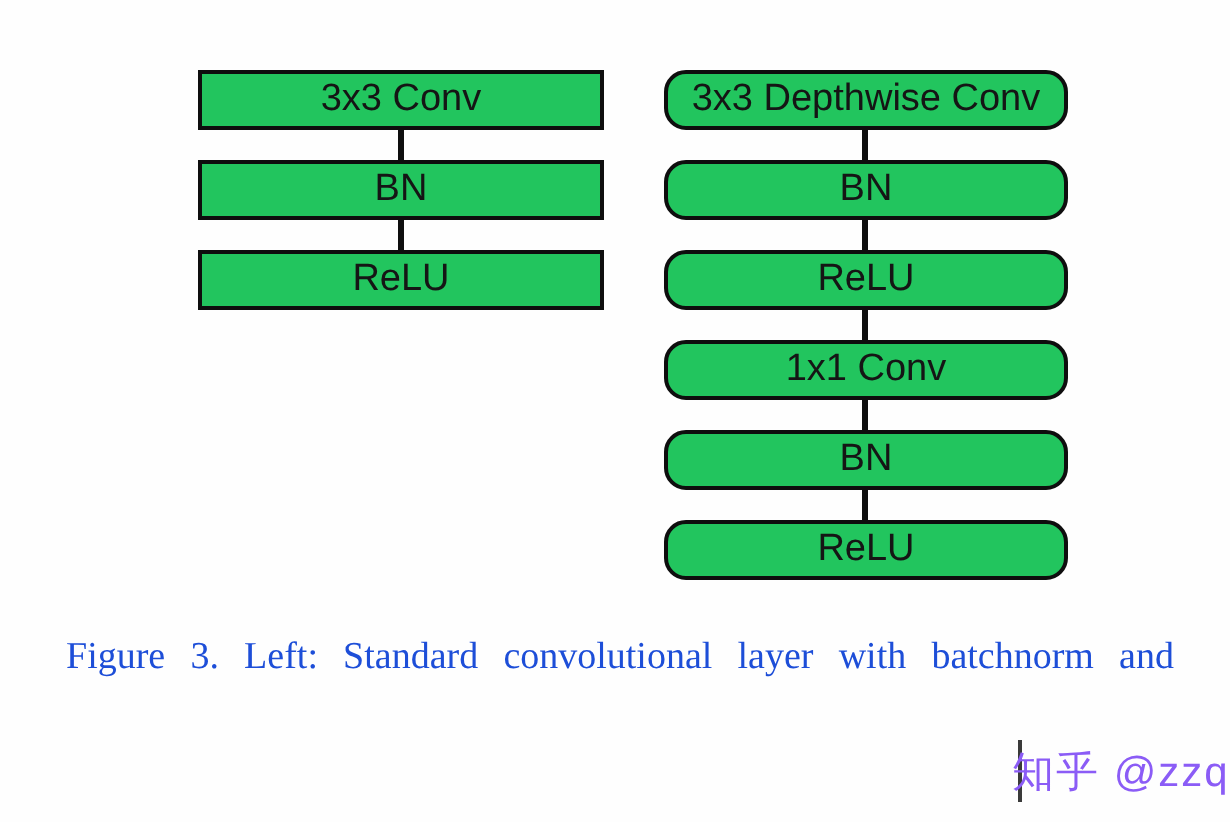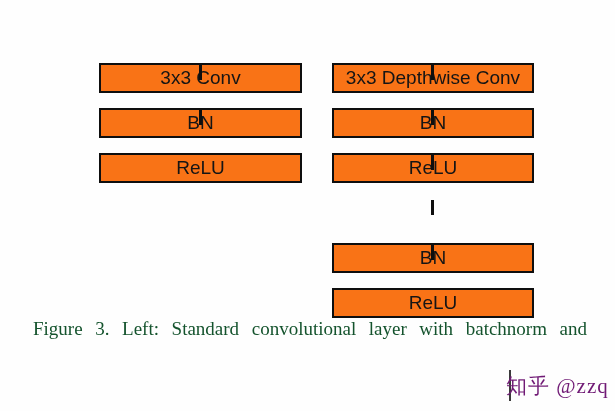--- a/index.html
+++ b/index.html
@@ -13,65 +13,64 @@
     height: 411px;
     background: #fefefe;
     overflow: hidden;
     font-family: "Liberation Sans", sans-serif;
   }
   .layer-box {
     position: absolute;
     box-sizing: border-box;
     height: 30px;
     border: 2.5px solid #0e0e0e;
-    background: #f97316;
+    background: #22c55e;
     display: flex;
     align-items: center;
     justify-content: center;
     font-family: "Liberation Sans", sans-serif;
     font-size: 19px;
     color: #151515;
     white-space: nowrap;
-    margin-top: 28px;
   }
   .col-left  { left: 99px;  width: 203px; }
-  .col-right { left: 332px; width: 202px; }
+  .col-right { left: 332px; width: 202px; border-radius: 11px; }
   .connector {
     position: absolute;
     width: 3px;
     height: 15px;
     background: #0e0e0e;
   }
   .conn-left  { left: 199px; }
   .conn-right { left: 431px; }
   .caption {
     position: absolute;
     left: 33px;
     top: 316px;
     width: 554px;
     font-family: "Liberation Serif", serif;
     font-size: 19px;
     line-height: 26px;
-    color: #14532d;
+    color: #1d4ed8;
   }
   .caption .cap-line {
     text-align: justify;
     text-align-last: justify;
   }
   .caption .cap-line.last {
     text-align: left;
     text-align-last: left;
   }
   .watermark {
     position: absolute;
     left: 506px;
     top: 372px;
-    font-family: Liberation Serif, serif;
+    font-family: Liberation Sans, sans-serif;
     font-size: 21px;
-    color: #701a75;
+    color: #8b5cf6;
     white-space: nowrap;
     letter-spacing: 1px;
   }
   .text-cursor {
     position: absolute;
     left: 509px;
     top: 370px;
     width: 2px;
     height: 31px;
     background: #3a3a3a;
@@ -87,20 +86,21 @@
   <div class="layer-box col-left" style="top:80px">BN</div>
   <div class="connector conn-left" style="top:110px"></div>
   <div class="layer-box col-left" style="top:125px">ReLU</div>
 
   <div class="layer-box col-right" style="top:35px">3x3 Depthwise Conv</div>
   <div class="connector conn-right" style="top:65px"></div>
   <div class="layer-box col-right" style="top:80px">BN</div>
   <div class="connector conn-right" style="top:110px"></div>
   <div class="layer-box col-right" style="top:125px">ReLU</div>
   <div class="connector conn-right" style="top:155px"></div>
+  <div class="layer-box col-right" style="top:170px">1x1 Conv</div>
   <div class="connector conn-right" style="top:200px"></div>
   <div class="layer-box col-right" style="top:215px">BN</div>
   <div class="connector conn-right" style="top:245px"></div>
   <div class="layer-box col-right" style="top:260px">ReLU</div>
 
   <div class="caption">
     <div class="cap-line">Figure 3. Left: Standard convolutional layer with batchnorm and</div>
   </div>
 
   <div class="text-cursor"></div>

